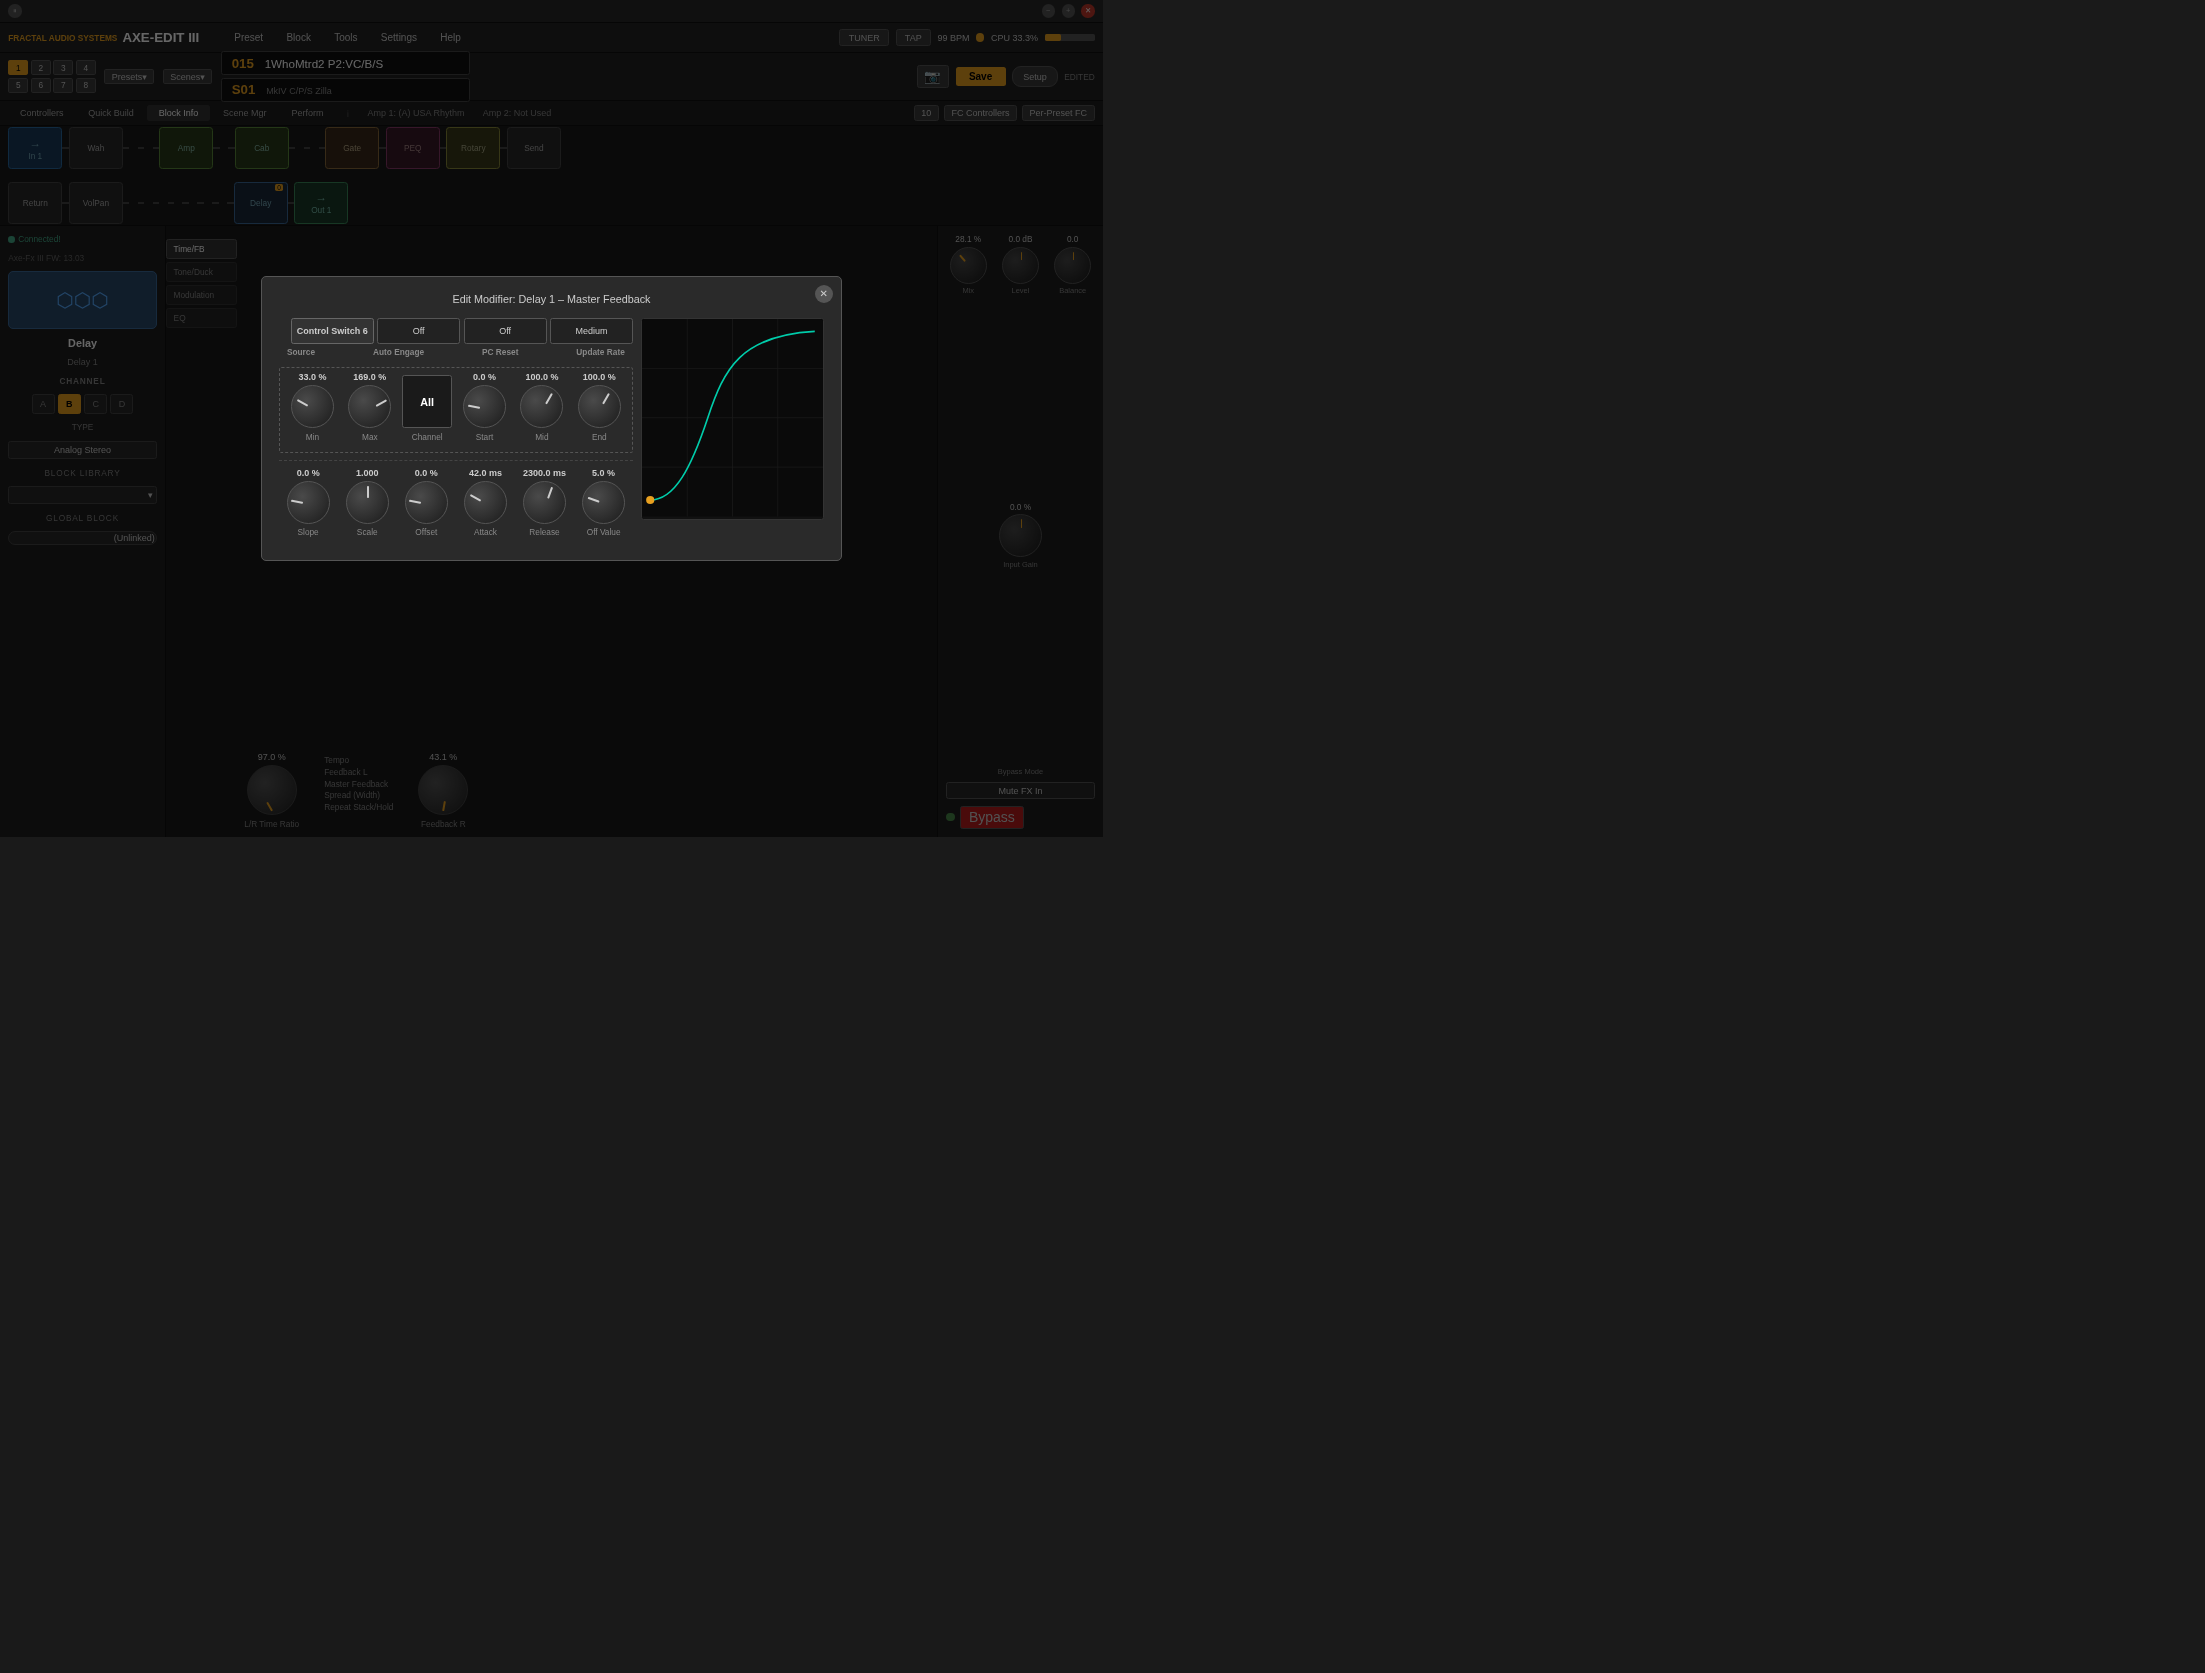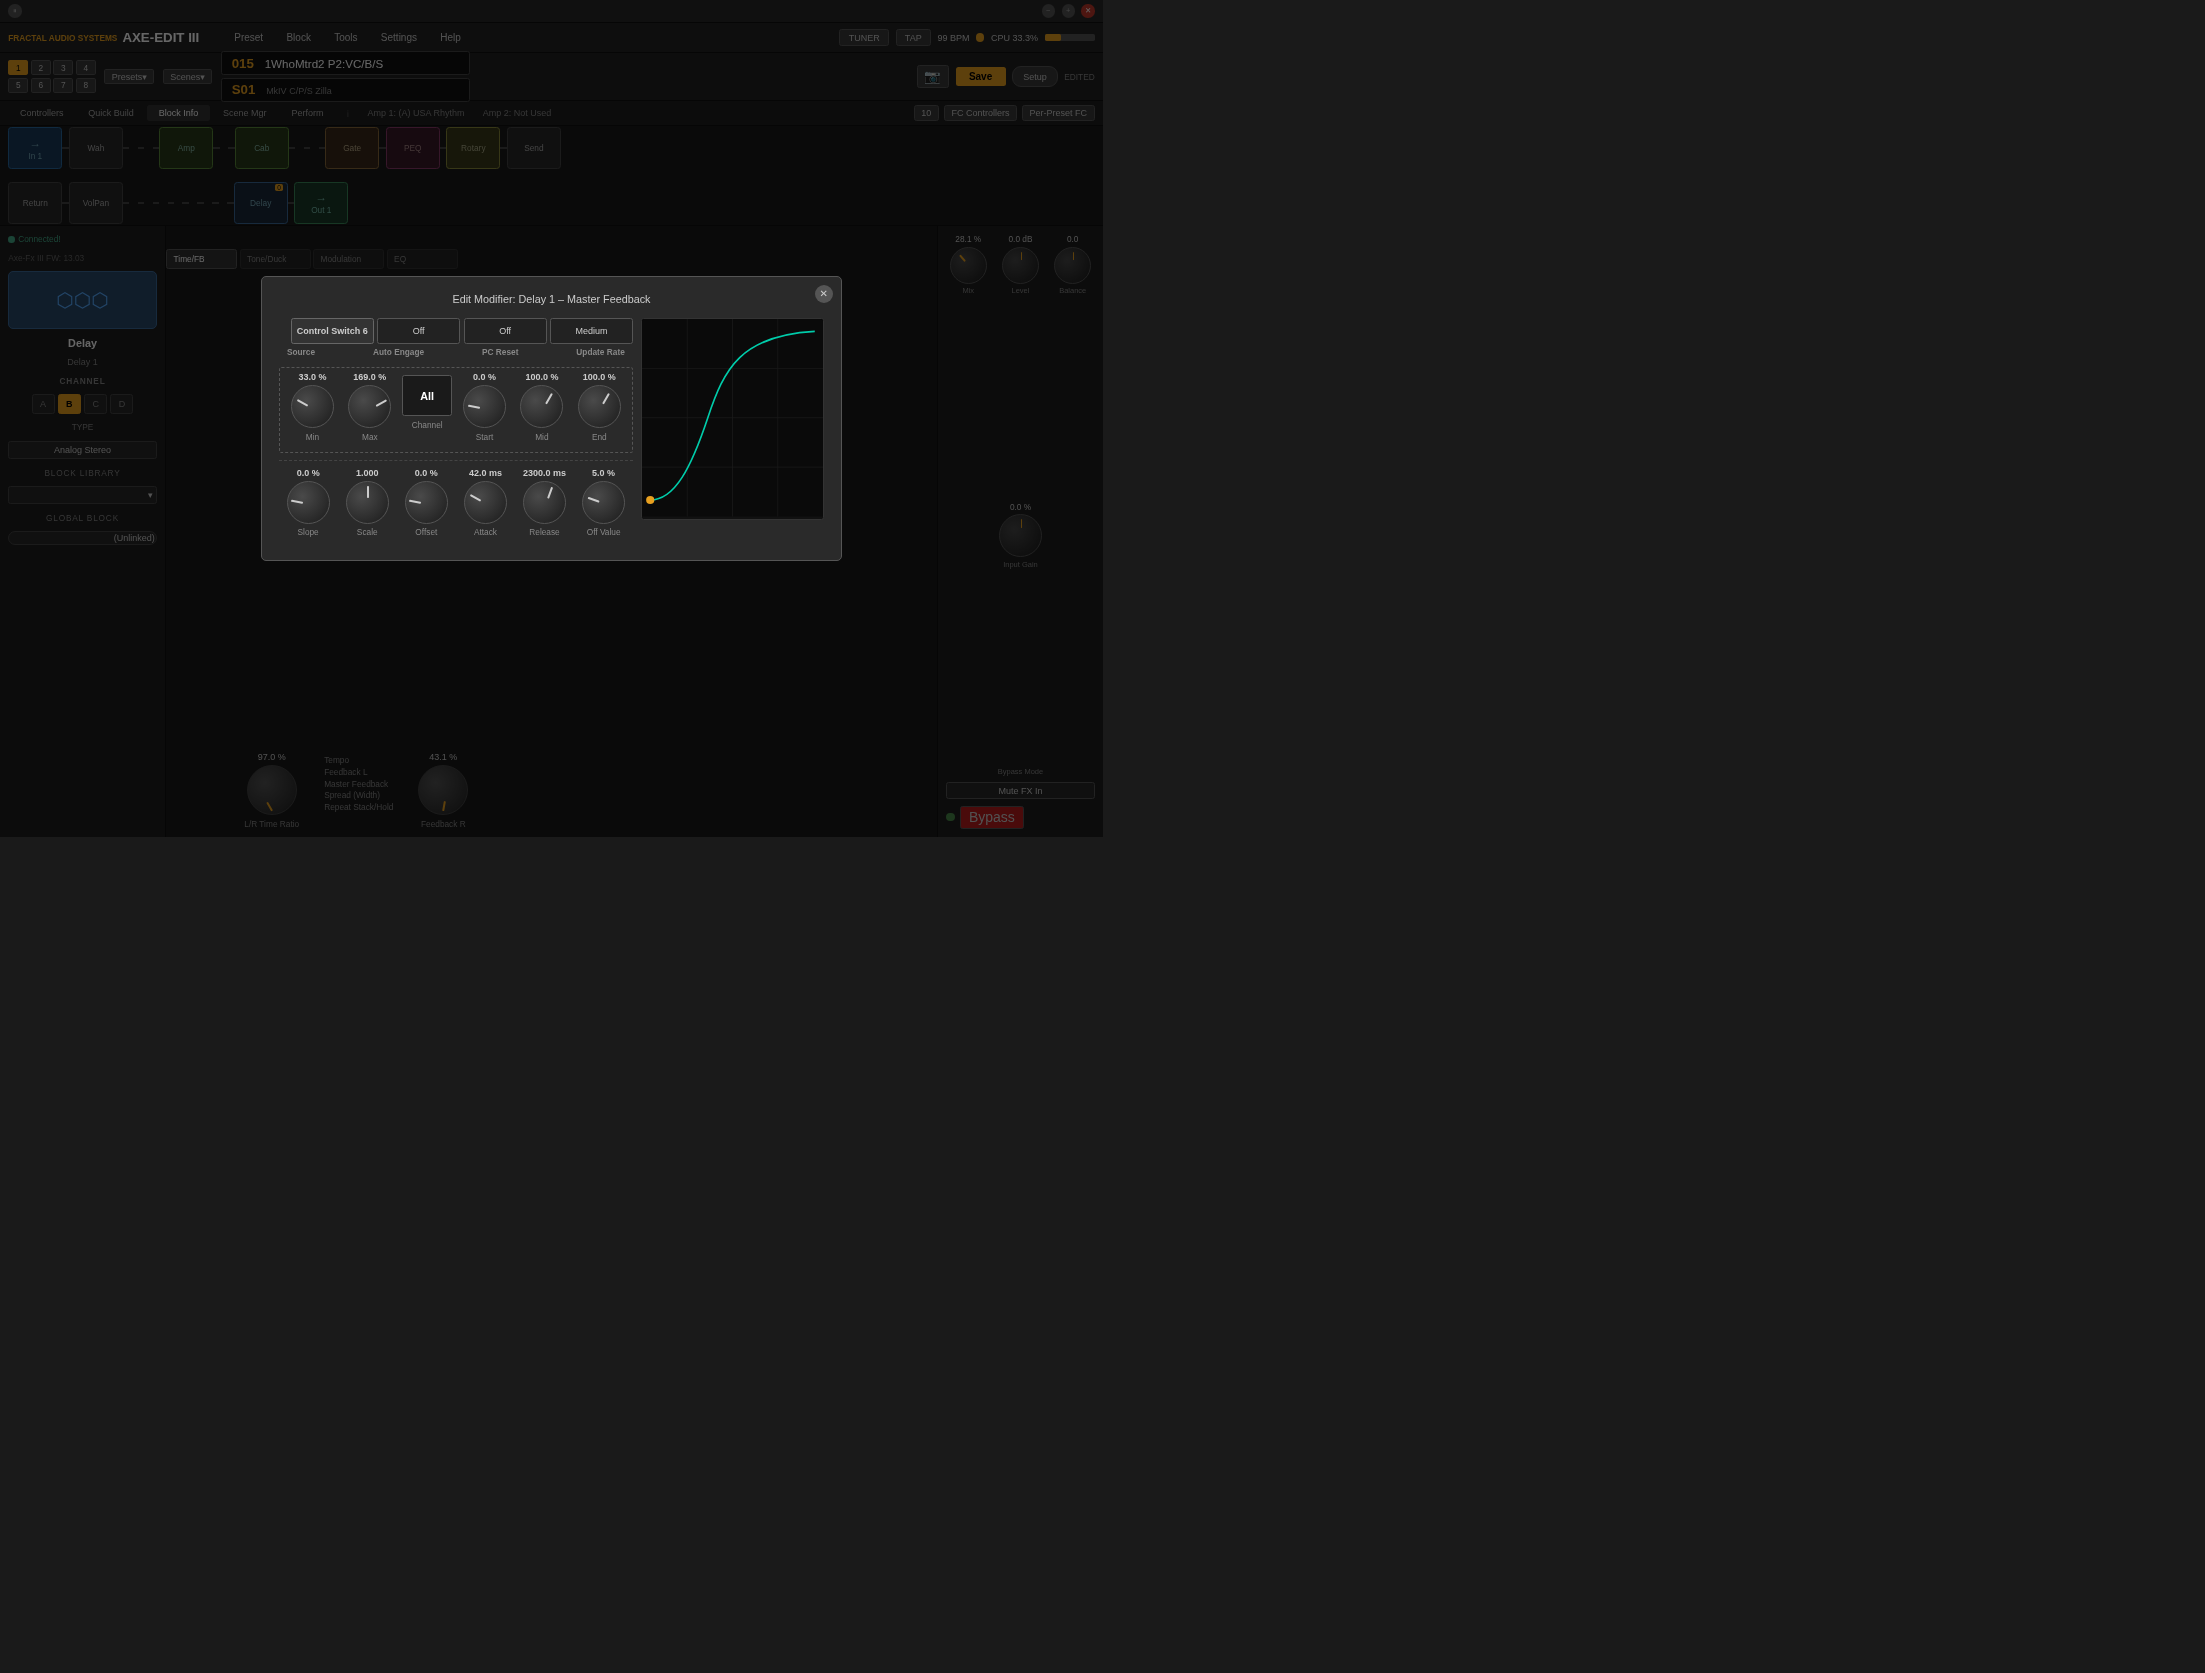--- a/index.html
+++ b/index.html
@@ -426,21 +426,21 @@
       transform-origin: 50% 18px;
     }
     .modal-divider {
       border: none;
       border-top: 0.8px dashed #444;
       margin: 6.6px 0;
     }
 
     
     .channel-btn-modal {
-      width: 50px; height: 41px;
+      width: 50px; height: 53px;
       background: #1a1a1a;
       border: 0.8px solid #555;
       border-radius: 2.5px;
       color: #fff;
       font-size: 10.8px;
       font-weight: bold;
       cursor: pointer;
       display: flex;
       align-items: center;
       justify-content: center;
@@ -743,21 +743,21 @@
     <div class="block-lib-dropdown">
       <span></span>
       <span>▾</span>
     </div>
     <div class="global-block-label">GLOBAL BLOCK</div>
     <div class="global-block-value">(Unlinked)</div>
   </div>
 
   <div class="center-content" style="position:relative;">
 
-    <div style="position:absolute; left:0; top:23px; display:flex; flex-direction:row; gap:2.5px; z-index:10;">
+    <div style="position:absolute; left:0; top:13px; display:flex; flex-direction:column; gap:2.5px; z-index:10;">
       <div class="param-tab active">Time/FB</div>
       <div class="param-tab">Tone/Duck</div>
       <div class="param-tab">Modulation</div>
       <div class="param-tab">EQ</div>
     </div>
 
     <div style="position:absolute; bottom:8.3px; left:70px; right:0; display:flex; align-items:flex-end; gap:16.6px;">
 
       <div style="display:flex; flex-direction:column; gap:33px; width:100%;">
         <div style="display:flex; gap:25px; align-items:flex-end; padding: 0 8.3px;">

